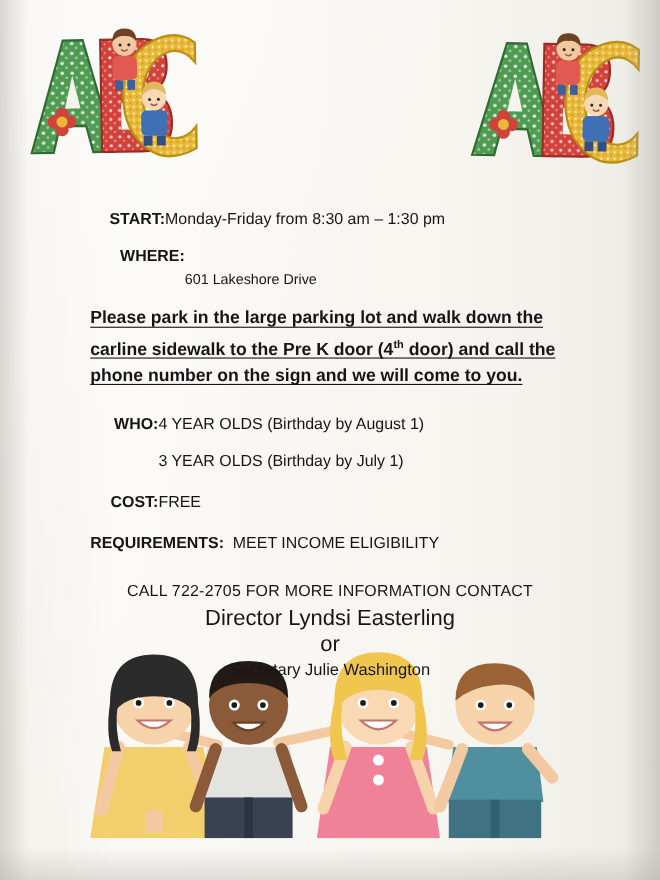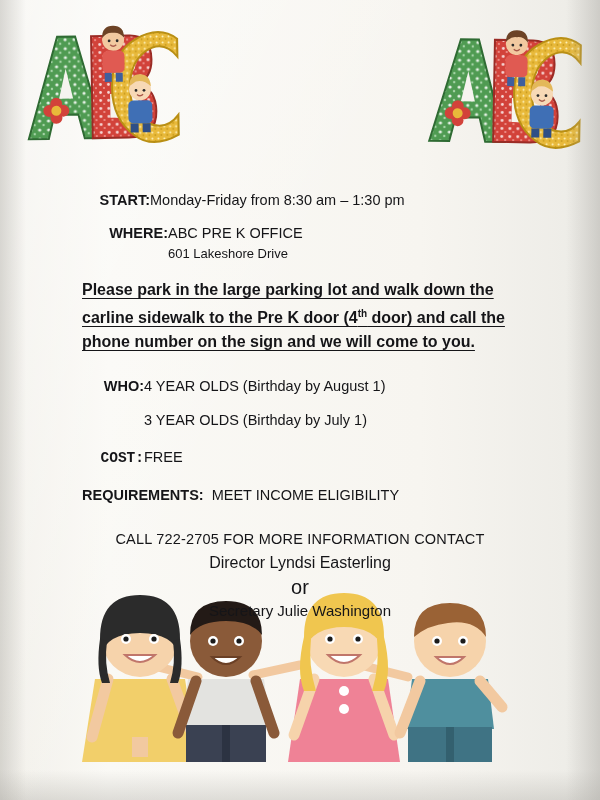--- a/index.html
+++ b/index.html
@@ -115,32 +115,32 @@
     line-height: 24px;
     text-decoration: underline;
     text-underline-offset: 3px;
   }
   .park-note sup { font-size: 10px; vertical-align: super; }
 
   .row-who { margin-left: 82px; margin-top: 22px; }
   .row-who .lbl { width: 62px; }
   .row-who2 { margin-left: 144px; margin-top: 14px; }
   .row-cost { margin-left: 82px; margin-top: 17px; }
-  .row-cost .lbl { width: 62px; font-family: Liberation Mono, monospace; }
+  .row-cost .lbl { width: 62px; }
   .row-req  { margin-left: 82px; margin-top: 17px; }
   .row-req .lbl { margin-right: 8px; }
 
   .contact-block {
     margin-top: 22px;
     text-align: center;
     font-size: 14.5px;
     line-height: 24px;
   }
   .contact-line1 { letter-spacing: .2px; }
-  .contact-line2 { font-size: 16px; }
+  .contact-line2 { font-size: 20px; }
   .contact-or    { font-size: 20px; }
   .contact-line3 { font-size: 15px; }
 
   
   .kids {
     position: absolute;
     left: 0;
     bottom: 38px;
     width: 600px;
     height: 175px;
@@ -286,21 +286,20 @@
 
   <div class="body-area">
 
     <div class="line row-start">
       <span class="lbl">START:</span>
       <span class="val">Monday-Friday from 8:30 am – 1:30 pm</span>
     </div>
 
     <div class="line row-where">
       <span class="lbl">WHERE:</span>
-      <span class="val">ABC PRE K OFFICE</span>
     </div>
     <div class="where-sub">601 Lakeshore Drive</div>
 
     <div class="park-note"><span>Please park in the large parking lot and walk down the carline sidewalk to the Pre K door (4</span><sup>th</sup><span> door) and call the phone number on the sign and we will come to you.</span></div>
 
     <div class="line row-who">
       <span class="lbl">WHO:</span>
       <span class="val">4 YEAR OLDS (Birthday by August 1)</span>
     </div>
     <div class="line row-who2">

